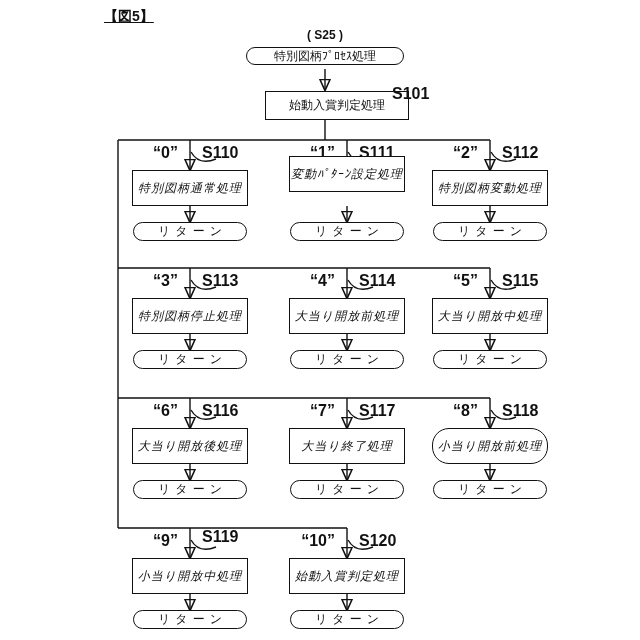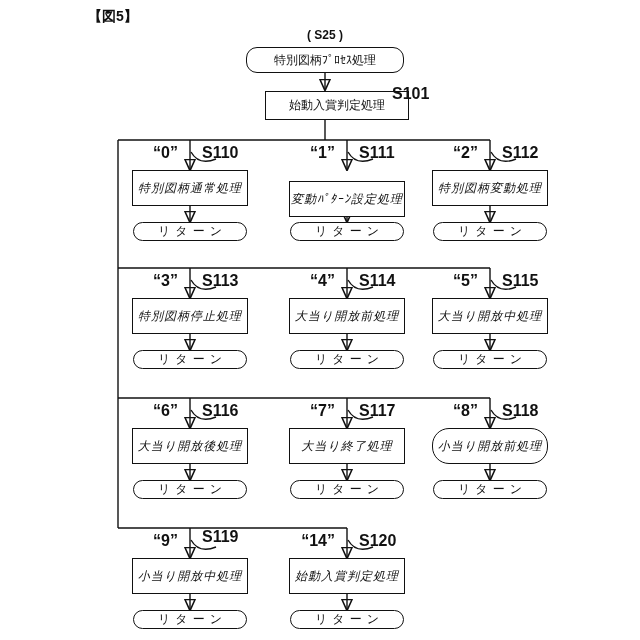--- a/index.html
+++ b/index.html
@@ -2,21 +2,21 @@
 <html><head>
 <meta charset="utf-8">
 <style>
   html,body{margin:0;padding:0;background:#fff;}
   .canvas{position:relative;width:640px;height:640px;background:#ffffff;
           font-family:"Liberation Sans","DejaVu Sans",sans-serif;color:#111;overflow:hidden;}
   .fig-label{position:absolute;font-weight:bold;font-size:14px;}
   .ref-label{position:absolute;font-weight:bold;font-size:12px;white-space:nowrap;}
   .box{position:absolute;border:1.6px solid #111;background:#fff;box-sizing:border-box;
        display:flex;align-items:center;justify-content:center;font-size:12px;white-space:nowrap;}
-  .entry{width:158px;height:26px;border-radius:11px;}
+  .entry{width:158px;height:18px;border-radius:11px;}
   .judge{width:144px;height:29px;}
   .rect{width:116px;height:36px;letter-spacing:1px;font-style:italic;}
   .stadium{width:114px;height:19px;border-radius:10px;letter-spacing:5px;padding-left:5px;}
   .lbl{position:absolute;font-weight:bold;font-size:16px;white-space:nowrap;}
   .case{width:44px;text-align:right;}
   svg.connectors{position:absolute;left:0;top:0;width:640px;height:640px;pointer-events:none;}
   svg.connectors line, svg.connectors path{stroke:#111;stroke-width:1.4;fill:none;}
 </style>
 </head>
 <body>
@@ -69,41 +69,41 @@
         <path d="M516,417 Q499,424 491,410"></path>
       <line x1="190" y1="528" x2="190" y2="557" marker-end="url(#ah)"></line>
         <line x1="190" y1="594" x2="190" y2="609" marker-end="url(#ah)"></line>
         <path d="M216,547 Q199,554 191,540"></path>
       <line x1="347" y1="528" x2="347" y2="557" marker-end="url(#ah)"></line>
         <line x1="347" y1="594" x2="347" y2="609" marker-end="url(#ah)"></line>
         <path d="M373,547 Q356,554 348,540"></path>
     </g>
   </svg>
 
-  <div class="fig-label" style="left:88px;top:8px;">【図5】</div>
+  <div class="fig-label" style="left:104px;top:8px;text-decoration:underline;">【図5】</div>
 
   <div class="ref-label" style="left:265px;top:28px;width:120px;text-align:center;">( S25 )</div>
   <div class="box entry" style="left:246px;top:47px;">特別図柄ﾌﾟﾛｾｽ処理</div>
 
   <div class="box judge" style="left:265px;top:91px;">始動入賞判定処理</div>
   <div class="lbl" style="left:392px;top:85px;">S101</div>
 
   
   <div style="display:contents">
     <div class="lbl case" style="left:134px;top:144px;">“0”</div>
     <div class="lbl" style="left:202px;top:144px;">S110</div>
     <div class="box rect" style="left:132px;top:170px;">特別図柄通常処理</div>
     <div class="box stadium" style="left:133px;top:222px;">リターン</div>
   </div>
 
   
   <div style="display:contents">
     <div class="lbl case" style="left:291px;top:144px;">“1”</div>
     <div class="lbl" style="left:359px;top:144px;">S111</div>
-    <div class="box rect" style="left:289px;top:181px;">変動ﾊﾟﾀｰﾝ設定処理</div>
+    <div class="box rect" style="left:289px;top:156px;">変動ﾊﾟﾀｰﾝ設定処理</div>
     <div class="box stadium" style="left:290px;top:222px;">リターン</div>
   </div>
 
   
   <div style="display:contents">
     <div class="lbl case" style="left:434px;top:144px;">“2”</div>
     <div class="lbl" style="left:502px;top:144px;">S112</div>
     <div class="box rect" style="left:432px;top:170px;">特別図柄変動処理</div>
     <div class="box stadium" style="left:433px;top:222px;">リターン</div>
   </div>
@@ -159,19 +159,19 @@
   
   <div style="display:contents">
     <div class="lbl case" style="left:134px;top:532px;">“9”</div>
     <div class="lbl" style="left:202px;top:528px;">S119</div>
     <div class="box rect" style="left:132px;top:558px;">小当り開放中処理</div>
     <div class="box stadium" style="left:133px;top:610px;">リターン</div>
   </div>
 
   
   <div style="display:contents">
-    <div class="lbl case" style="left:291px;top:532px;">“14”</div>
+    <div class="lbl case" style="left:291px;top:532px;">“10”</div>
     <div class="lbl" style="left:359px;top:532px;">S120</div>
     <div class="box rect" style="left:289px;top:558px;">始動入賞判定処理</div>
     <div class="box stadium" style="left:290px;top:610px;">リターン</div>
   </div>
 
 </div>
 
 </body></html>

